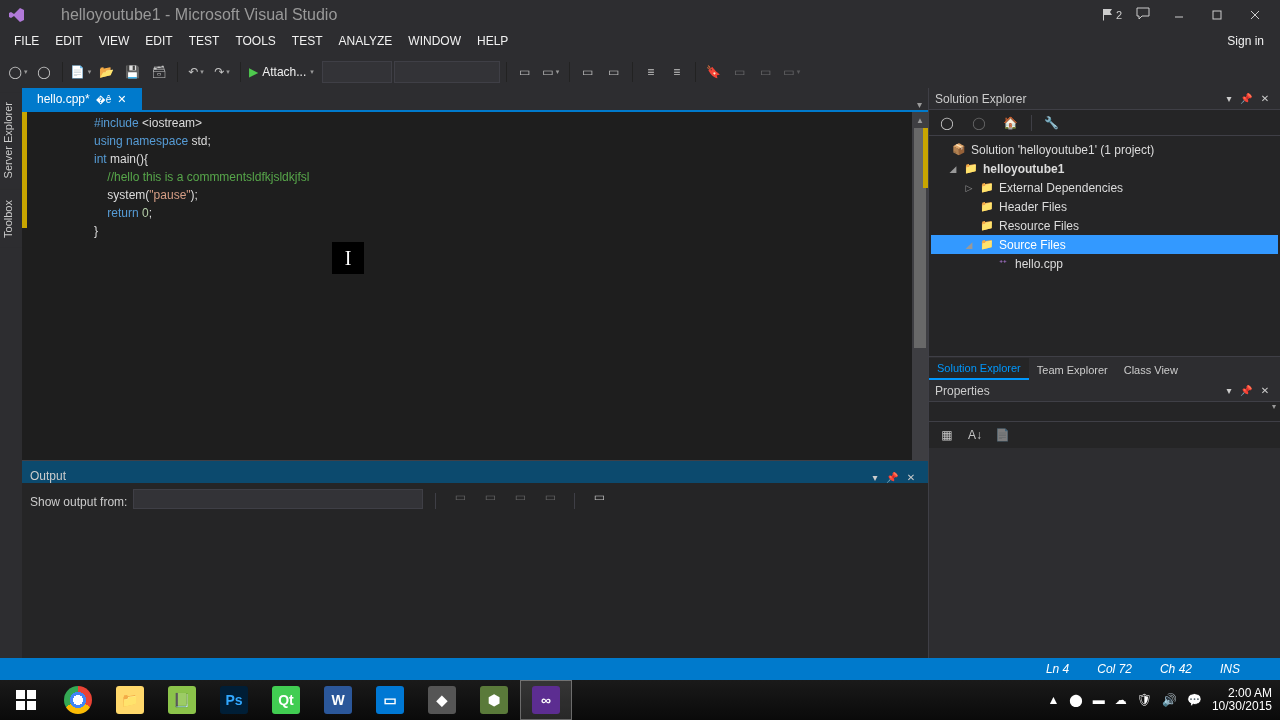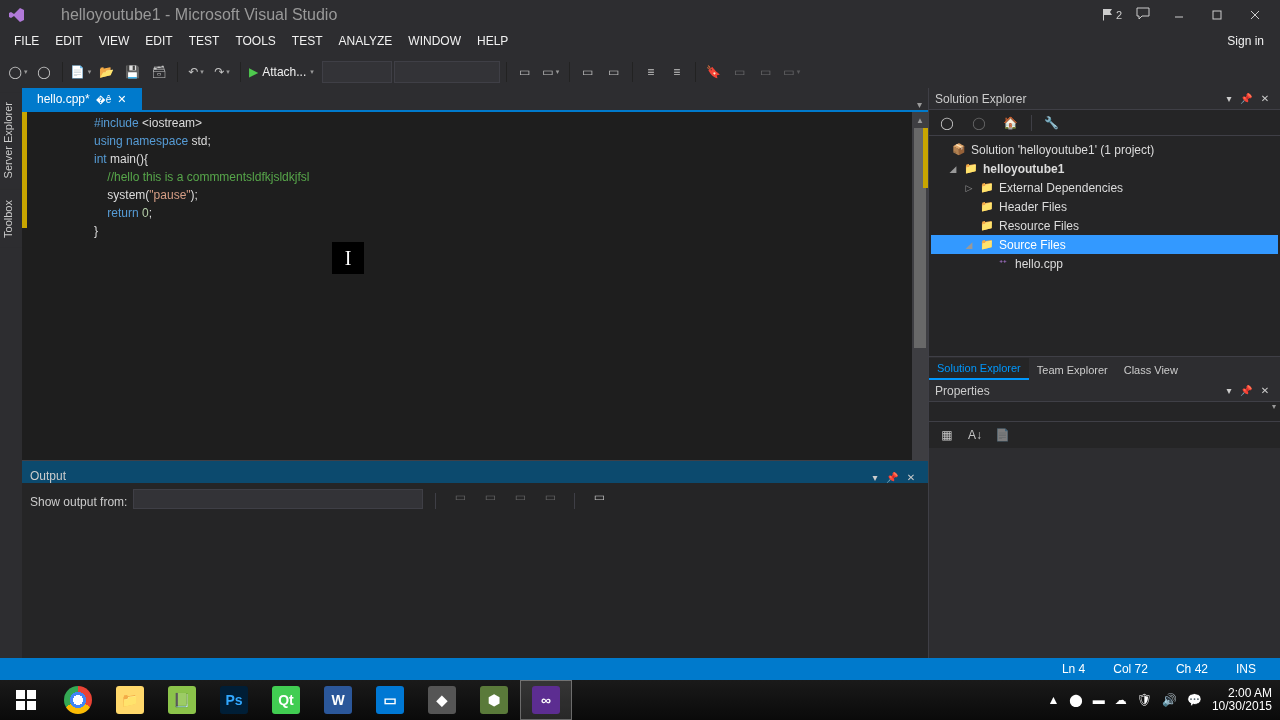--- a/index.html
+++ b/index.html
@@ -86,21 +86,21 @@
 
 .output-wrap { position:absolute; left:22px; right:352px; top:460px; bottom:60px; background:#252526; display:flex; flex-direction:column; border-top:1px solid #3f3f46;}
 .output-header { height: 22px; background: #0c4a6e; display: flex; align-items: flex-end; padding: 0 8px; color: #ccc; font-size: 11px; }
 .output-header .spacer { flex:1;}
 .output-header .hbtn { width:18px; text-align:center; font-size:10px;}
 .output-bar { height: 26px; display: flex; align-items: flex-end; padding: 0 8px; gap: 6px; font-size: 11px; color: #ccc; }
 .output-combo { width: 290px; height: 20px; background: #333337; border: 1px solid #3f3f46; }
 .output-body { flex:1; background:#252526;}
 
 
-.statusbar { position:absolute; bottom:40px; left:0; right:0; height: 22px; background: #007acc; display: flex; align-items: center; padding: 0 10px; color: #fff; font-size: 11px; }
+.statusbar { position:absolute; bottom:40px; left:0; right:0; height: 22px; background: #007acc; display: flex; align-items: center; padding: 0 26px; color: #fff; font-size: 11px; font-style: italic; }
 .statusbar .spacer { flex: 1; }
 .status-item { padding: 0 14px; }
 
 
 .taskbar { position:absolute; bottom:0; left:0; right:0; height: 40px; background: linear-gradient(#1a1a1a,#0a0a0a); display: flex; align-items: center; }
 .task-btn { width: 52px; height: 40px; display: flex; align-items: center; justify-content: center; color:#fff;}
 .task-btn.active { background: rgba(255,255,255,0.12); box-shadow: inset 0 0 0 1px rgba(255,255,255,0.3);}
 .task-icon { width:28px; height:28px; border-radius:3px; display:flex; align-items:center; justify-content:center; font-size:14px; font-weight:bold;}
 .taskbar .spacer { flex:1;}
 .tray { display:flex; align-items:center; gap:10px; padding:0 8px; color:#fff; font-size:11px;}

